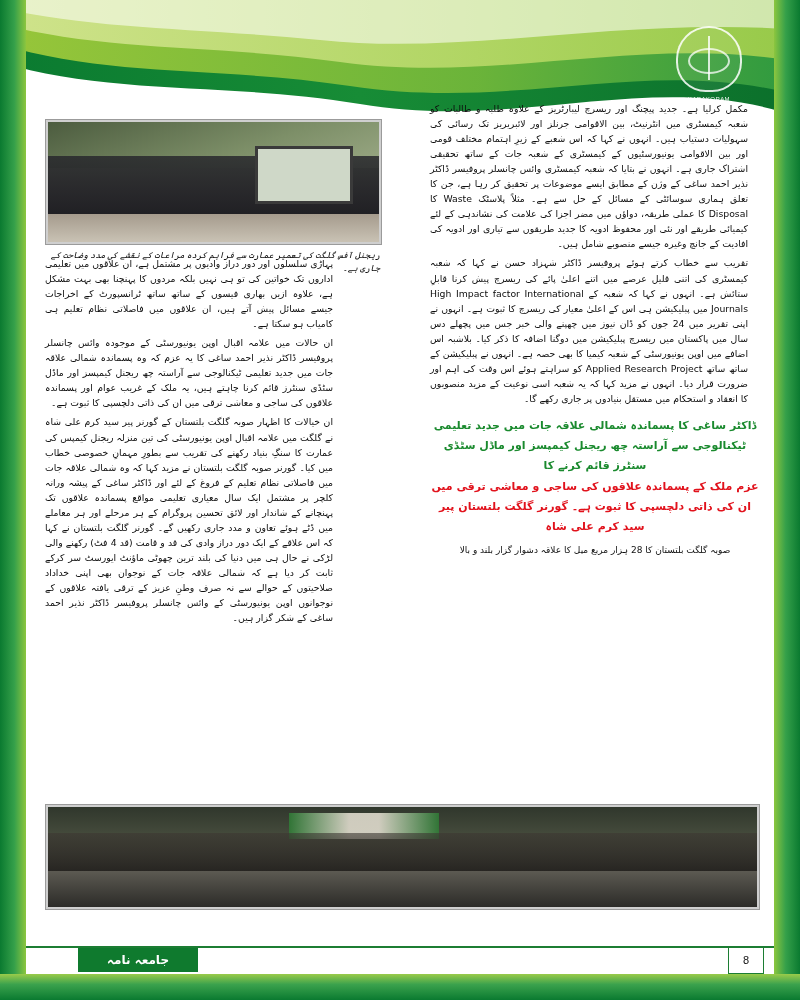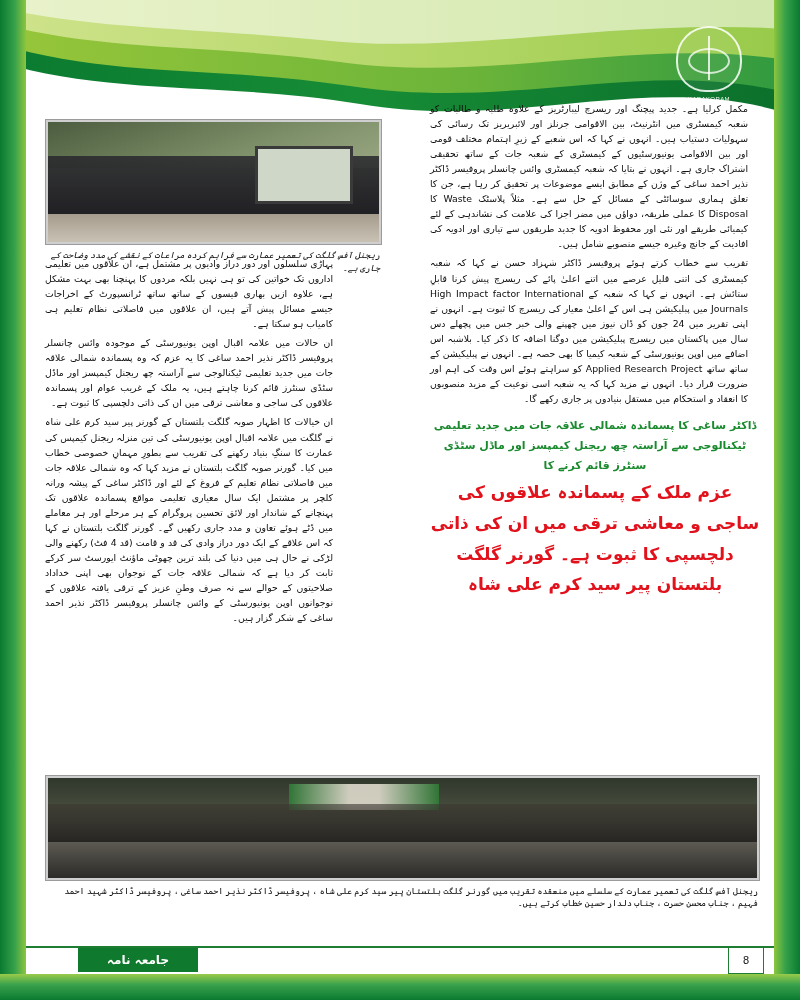--- a/index.html
+++ b/index.html
@@ -109,21 +109,21 @@
   }
   .col p{margin:0 12px 4px 0;}
   .col-right{ right:0; width:330px; }
   .col-left{  left:5px;  width:300px; top:160px;}
 
   .highlight-green{
     color:#1a8a2e;font-weight:bold;font-size:11px;line-height:1.8;
     text-align:center;direction:rtl;margin:10px 0 2px 0;
   }
   .highlight-red{
-    color:#e1121c;font-weight:bold;font-size:17px;line-height:1.8;
+    color:#e1121c;font-weight:bold;font-size:11px;line-height:1.8;
     text-align:center;direction:rtl;margin:0 0 6px 0;
   }
   .small-note{
     direction:rtl;text-align:center;font-size:9px;color:#111;margin-top:6px;
   }
 
   
   .photo-bottom{
     position:absolute;left:5px;right:0;bottom:30px;
   }
@@ -221,38 +221,38 @@
         </div>
       </div>
       <div class="caption">ریجنل آفس گلگت کی تعمیر عمارت سے فراہم کردہ مراعات کے نقشے کی مدد وضاحت کے جاری ہے۔</div>
     </div>
 
     <div class="col col-right">
       <p>مکمل کرلیا ہے۔ جدید پیچنگ اور ریسرچ لیبارٹریز کے علاوہ طلبہ و طالبات کو شعبہ کیمسٹری میں انٹرنیٹ، بین الاقوامی جرنلز اور لائبریریز تک رسائی کی سہولیات دستیاب ہیں۔ انہوں نے کہا کہ اس شعبے کے زیرِ اہتمام مختلف قومی اور بین الاقوامی یونیورسٹیوں کے کیمسٹری کے شعبہ جات کے ساتھ تحقیقی اشتراک جاری ہے۔ انہوں نے بتایا کہ شعبہ کیمسٹری وائس چانسلر پروفیسر ڈاکٹر نذیر احمد ساغی کے وژن کے مطابق ایسے موضوعات پر تحقیق کر رہا ہے، جن کا تعلق ہماری سوسائٹی کے مسائل کے حل سے ہے۔ مثلاً پلاسٹک Waste کا Disposal کا عملی طریقہ، دواؤں میں مضر اجزا کی علامت کی نشاندہی کے لئے کیمیائی طریقے اور نئی اور محفوظ ادویہ کا جدید طریقوں سے تیاری اور ادویہ کی افادیت کے جانچ وغیرہ جیسے منصوبے شامل ہیں۔</p>
       <p>تقریب سے خطاب کرتے ہوئے پروفیسر ڈاکٹر شہزاد حسن نے کہا کہ شعبہ کیمسٹری کی اتنی قلیل عرصے میں اتنے اعلیٰ پائے کی ریسرچ پیش کرنا قابلِ ستائش ہے۔ انہوں نے کہا کہ شعبہ کے High Impact factor International Journals میں پبلیکیشن ہی اس کے اعلیٰ معیار کی ریسرچ کا ثبوت ہے۔ انہوں نے اپنی تقریر میں 24 جون کو ڈان نیوز میں چھپنے والی خبر جس میں پچھلے دس سال میں پاکستان میں ریسرچ پبلیکیشن میں دوگنا اضافہ کا ذکر کیا۔ بلاشبہ اس اضافے میں اوپن یونیورسٹی کے شعبہ کیمیا کا بھی حصہ ہے۔ انہوں نے پبلیکیشن کے ساتھ ساتھ Applied Research Project کو سراہتے ہوئے اس وقت کی اہم اور ضرورت قرار دیا۔ انہوں نے مزید کہا کہ یہ شعبہ اسی نوعیت کے مزید منصوبوں کا انعقاد و استحکام میں مستقل بنیادوں پر جاری رکھے گا۔</p>
       <div class="highlight-green">ڈاکٹر ساغی کا پسماندہ شمالی علاقہ جات میں جدید تعلیمی ٹیکنالوجی سے آراستہ چھ ریجنل کیمپسز اور ماڈل سٹڈی سنٹرز قائم کرنے کا</div>
       <div class="highlight-red">عزم ملک کے پسماندہ علاقوں کی ساجی و معاشی ترقی میں ان کی ذاتی دلچسپی کا ثبوت ہے۔ گورنر گلگت بلتستان پیر سید کرم علی شاہ</div>
+      <div class="small-note">صوبہ گلگت بلتستان کا 28 ہزار مربع میل کا علاقہ دشوار گزار بلند و بالا</div>
     </div>
 
     <div class="col col-left">
       <p>پہاڑی سلسلوں اور دور دراز وادیوں پر مشتمل ہے، ان علاقوں میں تعلیمی اداروں تک خواتین کی تو ہی نہیں بلکہ مردوں کا پہنچنا بھی بہت مشکل ہے، علاوہ ازیں بھاری فیسوں کے ساتھ ساتھ ٹرانسپورٹ کے اخراجات جیسے مسائل پیش آتے ہیں، ان علاقوں میں فاصلاتی نظام تعلیم ہی کامیاب ہو سکتا ہے۔</p>
       <p>ان حالات میں علامہ اقبال اوپن یونیورسٹی کے موجودہ وائس چانسلر پروفیسر ڈاکٹر نذیر احمد ساغی کا یہ عزم کہ وہ پسماندہ شمالی علاقہ جات میں جدید تعلیمی ٹیکنالوجی سے آراستہ چھ ریجنل کیمپسز اور ماڈل سٹڈی سنٹرز قائم کرنا چاہتے ہیں، یہ ملک کے غریب عوام اور پسماندہ علاقوں کی ساجی و معاشی ترقی میں ان کی ذاتی دلچسپی کا ثبوت ہے۔</p>
       <p>ان خیالات کا اظہار صوبہ گلگت بلتستان کے گورنر پیر سید کرم علی شاہ نے گلگت میں علامہ اقبال اوپن یونیورسٹی کی تین منزلہ ریجنل کیمپس کی عمارت کا سنگِ بنیاد رکھنے کی تقریب سے بطورِ مہمانِ خصوصی خطاب میں کیا۔ گورنر صوبہ گلگت بلتستان نے مزید کہا کہ وہ شمالی علاقہ جات میں فاصلاتی نظام تعلیم کے فروغ کے لئے اور ڈاکٹر ساغی کے پیشہ ورانہ کلچر پر مشتمل ایک سال معیاری تعلیمی مواقع پسماندہ علاقوں تک پہنچانے کے شاندار اور لائق تحسین پروگرام کے ہر مرحلے اور ہر معاملے میں ڈٹے ہوئے تعاون و مدد جاری رکھیں گے۔ گورنر گلگت بلتستان نے کہا کہ اس علاقے کے ایک دور دراز وادی کی قد و قامت (قد 4 فٹ) رکھنے والی لڑکی نے حال ہی میں دنیا کی بلند ترین چھوٹی ماؤنٹ ایورسٹ سر کرکے ثابت کر دیا ہے کہ شمالی علاقہ جات کے نوجوان بھی اپنی خداداد صلاحیتوں کے حوالے سے نہ صرف وطنِ عزیز کے ترقی یافتہ علاقوں کے نوجوانوں اوپن یونیورسٹی کے وائس چانسلر پروفیسر ڈاکٹر نذیر احمد ساغی کے شکر گزار ہیں۔</p>
     </div>
 
     <div class="photo-bottom">
       <div class="photo-frame">
         <div class="ph-bot-img">
           <div class="banner"></div>
           <div class="row1"></div>
           <div class="table"></div>
           <div class="row2"></div>
         </div>
       </div>
-      <div class="caption">ریجنل آفس گلگت کی تعمیر عمارت کے سلسلے میں منعقدہ تقریب میں گورنر گلگت بلتستان پیر سید کرم علی شاہ ، پروفیسر ڈاکٹر نذیر احمد ساغی ، پروفیسر ڈاکٹر شہید احمد فہیم ، جناب محسن حسرت ، جناب دلدار حسین خطاب کرتے ہیں۔</div>
     </div>
 
   </div>
 
   <div class="footer">
     <div class="footer-bar"></div>
     <div class="footer-tab">جامعہ نامہ</div>
     <div class="footer-page">8</div>
   </div>
 

